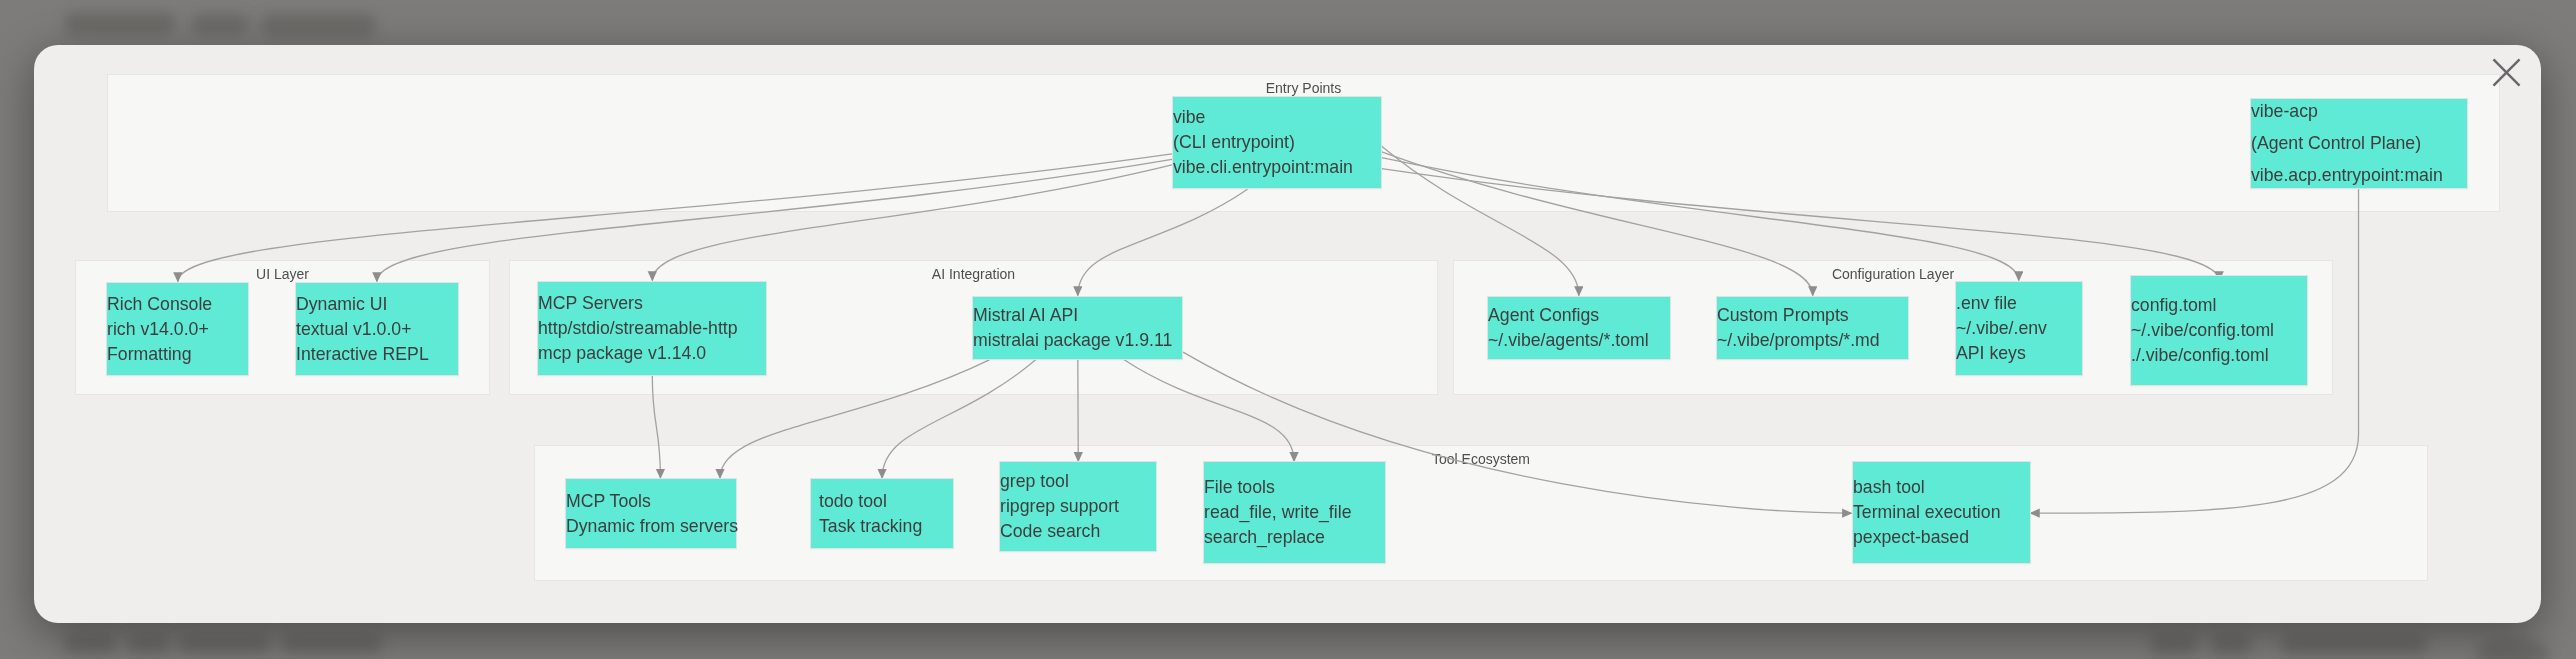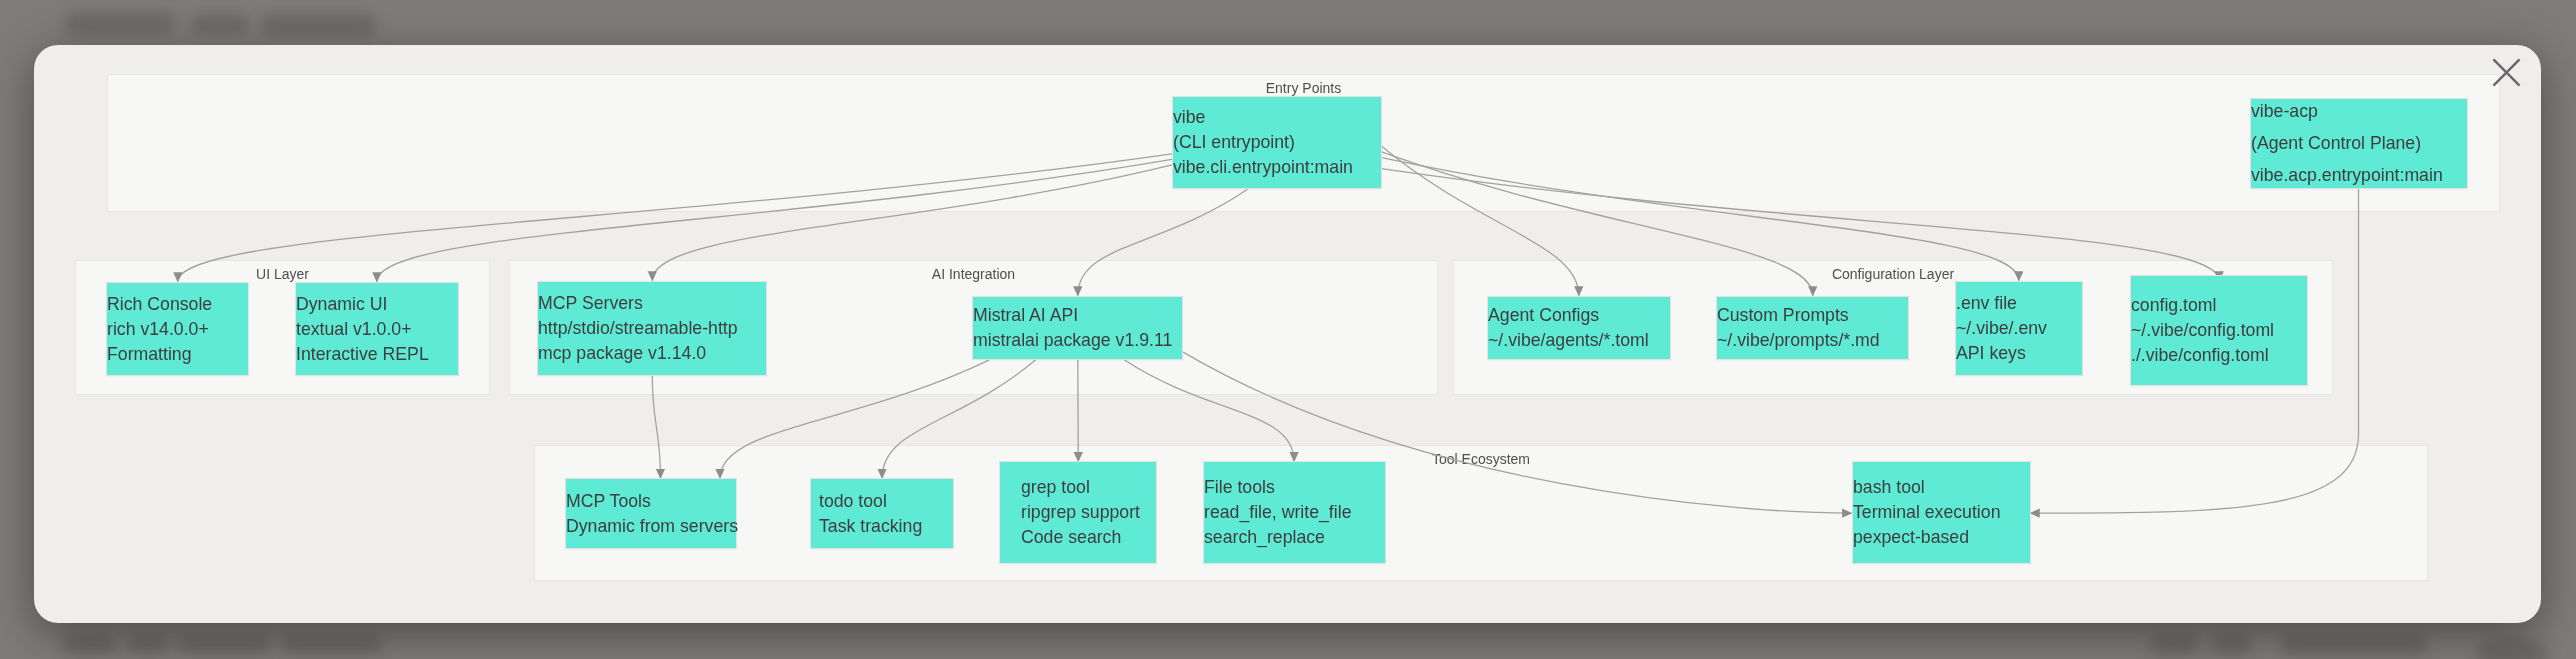--- a/index.html
+++ b/index.html
@@ -135,21 +135,21 @@
         <div class="node-line">./.vibe/config.toml</div>
       </div>
       <div class="node" style="left: 565px; top: 478px; width: 172px; height: 71px;">
         <div class="node-line">MCP Tools</div>
         <div class="node-line">Dynamic from servers</div>
       </div>
       <div class="node" style="left: 810px; top: 478px; width: 144px; height: 71px; padding-left: 8px;">
         <div class="node-line">todo tool</div>
         <div class="node-line">Task tracking</div>
       </div>
-      <div class="node" style="left: 999px; top: 461px; width: 158px; height: 103px; padding-left: 21px;">
+      <div class="node" style="left: 999px; top: 461px; width: 158px; height: 91px;">
         <div class="node-line">grep tool</div>
         <div class="node-line">ripgrep support</div>
         <div class="node-line">Code search</div>
       </div>
       <div class="node" style="left: 1203px; top: 461px; width: 183px; height: 103px;">
         <div class="node-line">File tools</div>
         <div class="node-line">read_file, write_file</div>
         <div class="node-line">search_replace</div>
       </div>
       <div class="node" style="left: 1852px; top: 461px; width: 179px; height: 103px;">

